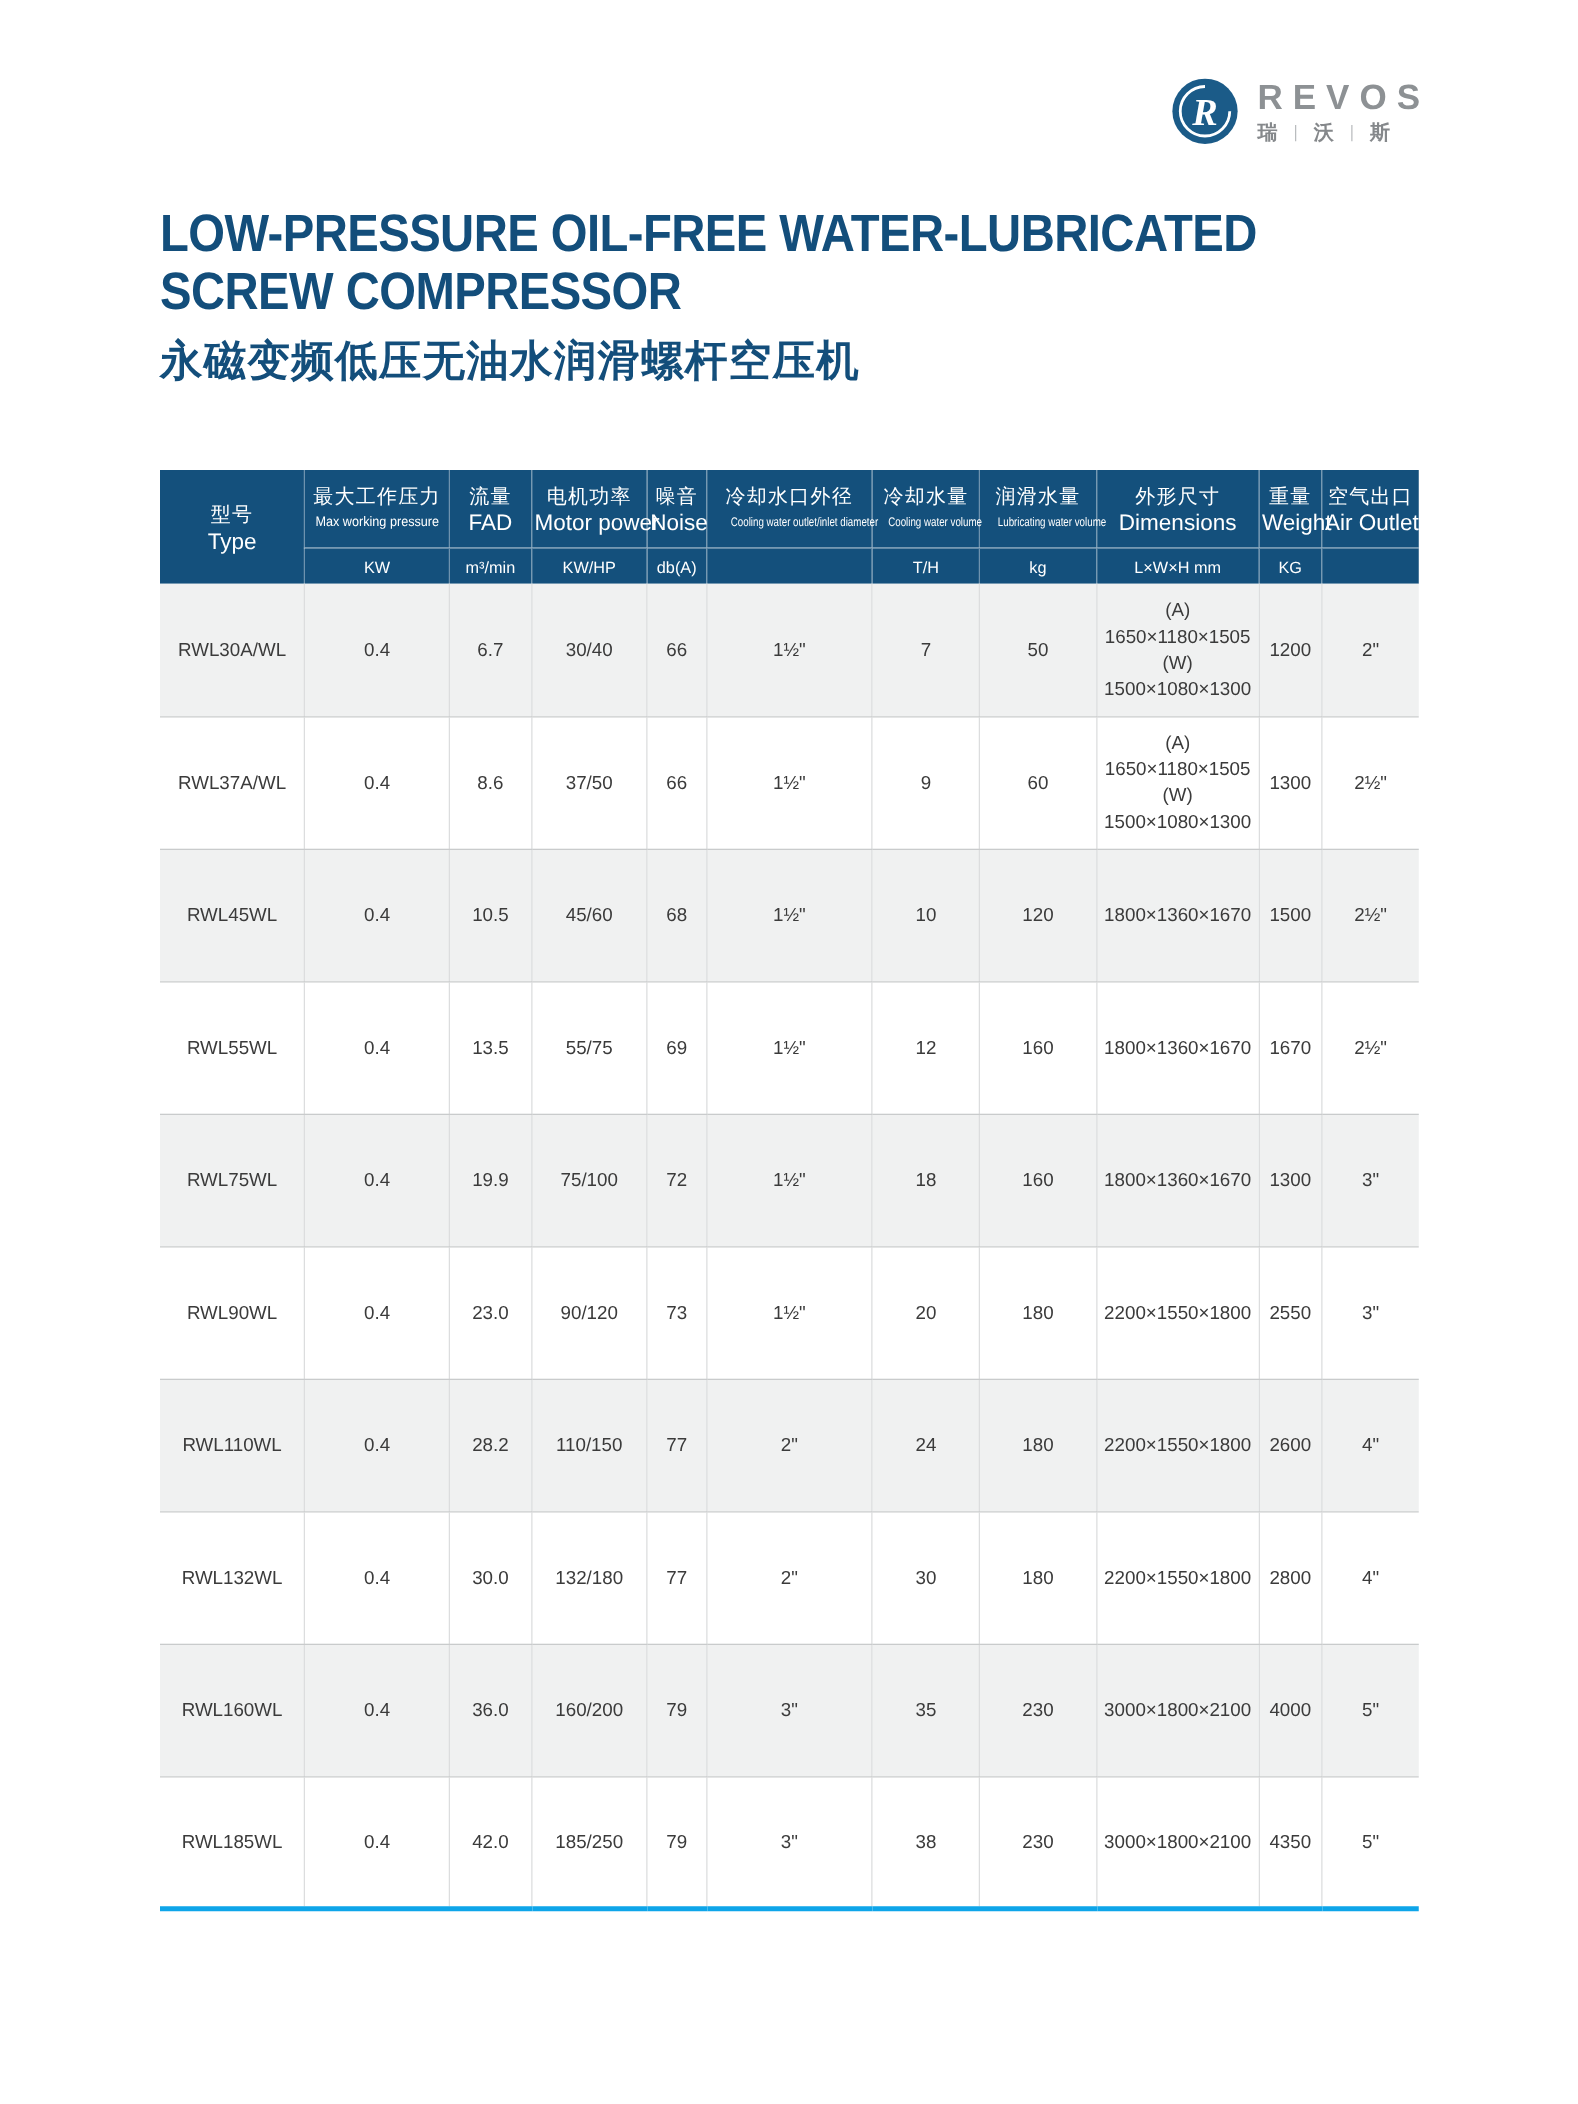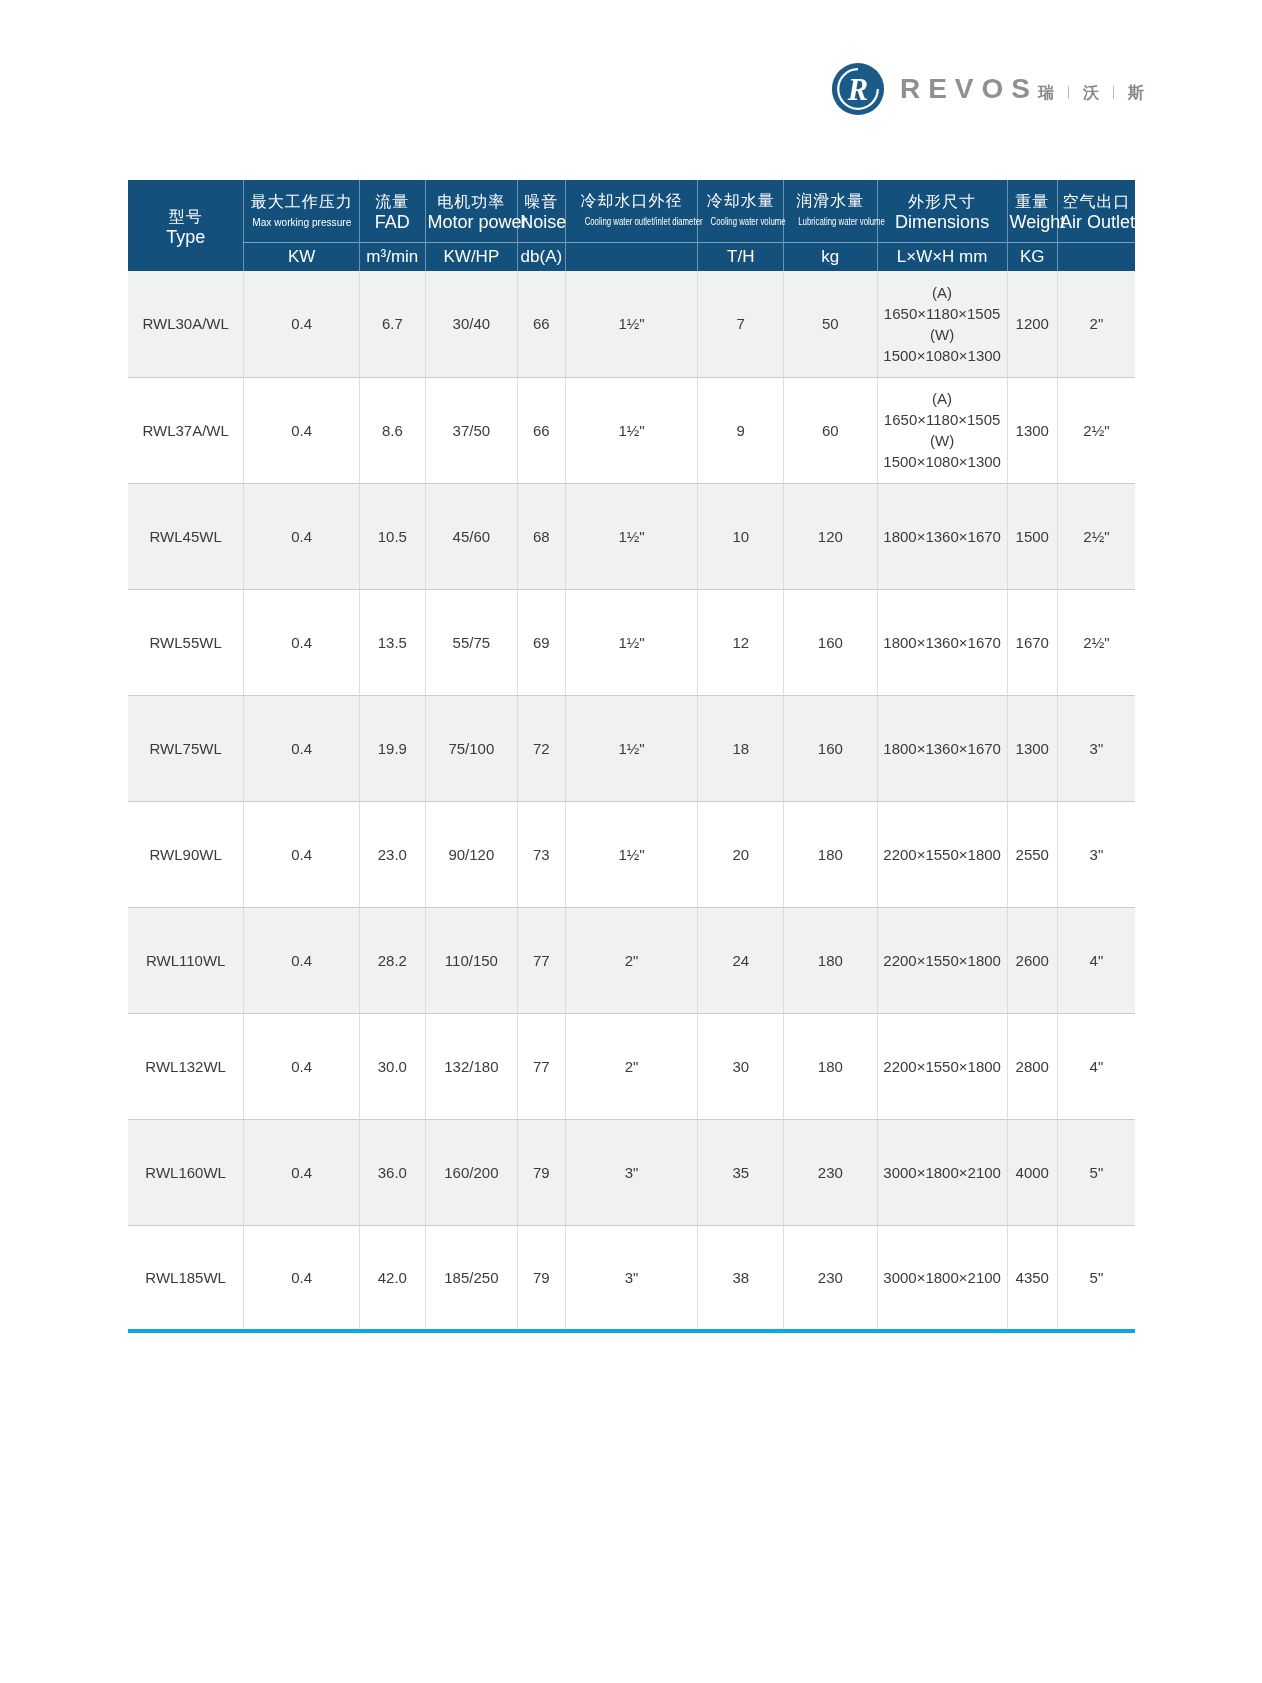--- a/index.html
+++ b/index.html
@@ -17,21 +17,21 @@
 
   
   .brand-row {
     display: flex;
     justify-content: flex-end;
     align-items: flex-start;
     padding: 62px 118px 0 0;
   }
   .logo { display: flex; align-items: center; }
   .logo-mark { width: 54px; height: 54px; margin-right: 15px; flex: 0 0 auto; }
-  .logo-text { display: flex; flex-direction: row; }
+  .logo-text { display: flex; flex-direction: column; }
   .brand-name {
     font-size: 28px;
     font-weight: 700;
     letter-spacing: 8px;
     color: #8d9194;
     line-height: 1;
   }
   .brand-cn {
     margin-top: 7px;
     display: flex;
@@ -82,21 +82,21 @@
     font-weight: 400;
     text-align: center;
     vertical-align: middle;
   }
   tr.hrow1 th { height: 62px; border-right: 1px solid rgba(255,255,255,0.38); padding: 4px 2px; }
   tr.hrow1 th:last-child { border-right: none; }
   tr.hrow2 th {
     height: 29px;
     border-top: 1px solid rgba(255,255,255,0.45);
     border-right: 1px solid rgba(255,255,255,0.38);
-    font-size: 17px;
+    font-size: 13px;
   }
   tr.hrow2 th:last-child { border-right: none; }
   th.type-col { border-right: 1px solid rgba(255,255,255,0.38); margin-top: 18px; }
   .h-cn { font-size: 16px; line-height: 20px; letter-spacing: 1px; }
   .h-en { font-size: 18px; line-height: 16px; margin-top: 2px; white-space: nowrap; }
   .h-en.cond { font-size: 11px; display: inline-block; transform: scaleX(0.92); transform-origin: center; }
   .h-en.xcond { font-size: 10px; display: inline-block; transform: scaleX(0.78); transform-origin: center; }
 
   tbody td {
     height: 106px;
@@ -132,20 +132,27 @@
             <span class="cnchar">瑞</span>
             <span class="cnsep"></span>
             <span class="cnchar">沃</span>
             <span class="cnsep"></span>
             <span class="cnchar">斯</span>
           </div>
       </div>
     </div>
   </div>
 
+  <div class="title-block">
+    <h1 class="main-title">
+      <span>LOW-PRESSURE OIL-FREE WATER-LUBRICATED</span><br>
+      <span>SCREW COMPRESSOR</span>
+    </h1>
+    <h2 class="sub-title-cn">永磁变频低压无油水润滑螺杆空压机</h2>
+  </div>
 
   <table class="spec">
     <colgroup>
       <col style="width:11.5%">
         <col style="width:11.5%">
         <col style="width:6.5%">
       <col style="width:9.2%">
         <col style="width:4.7%">
         <col style="width:13.2%">
       <col style="width:8.5%">

